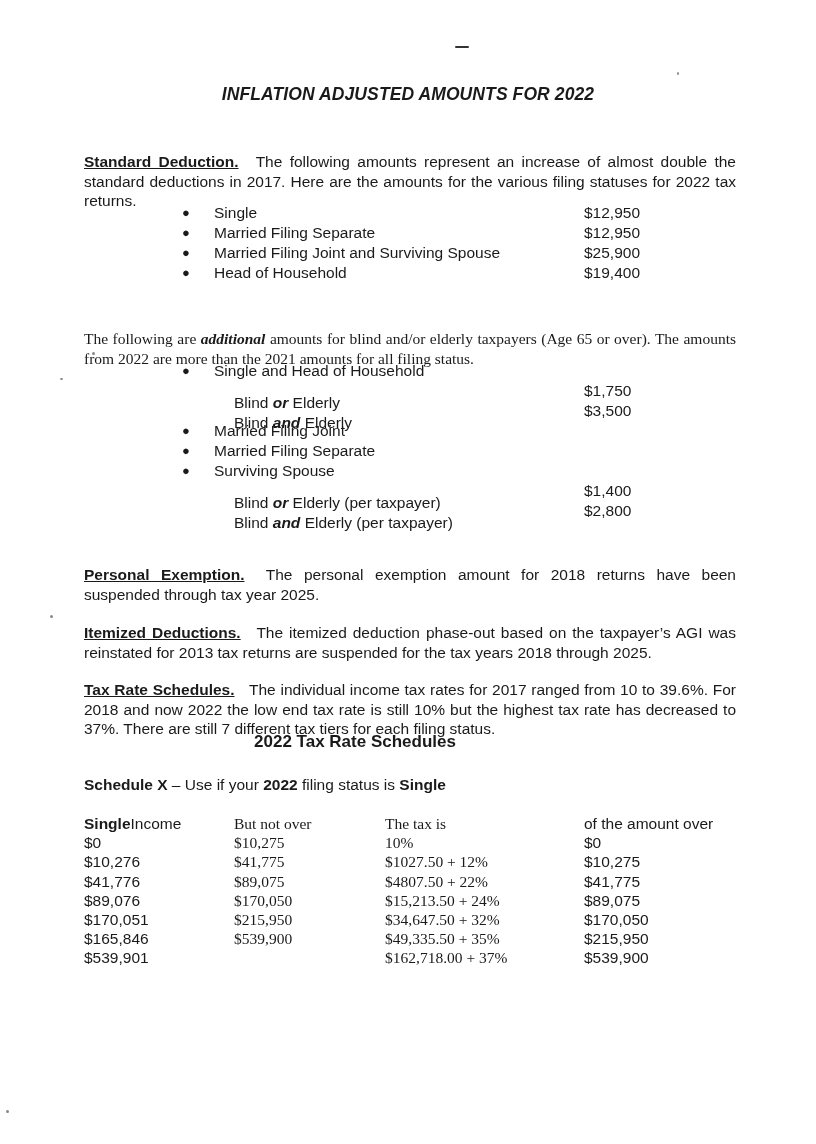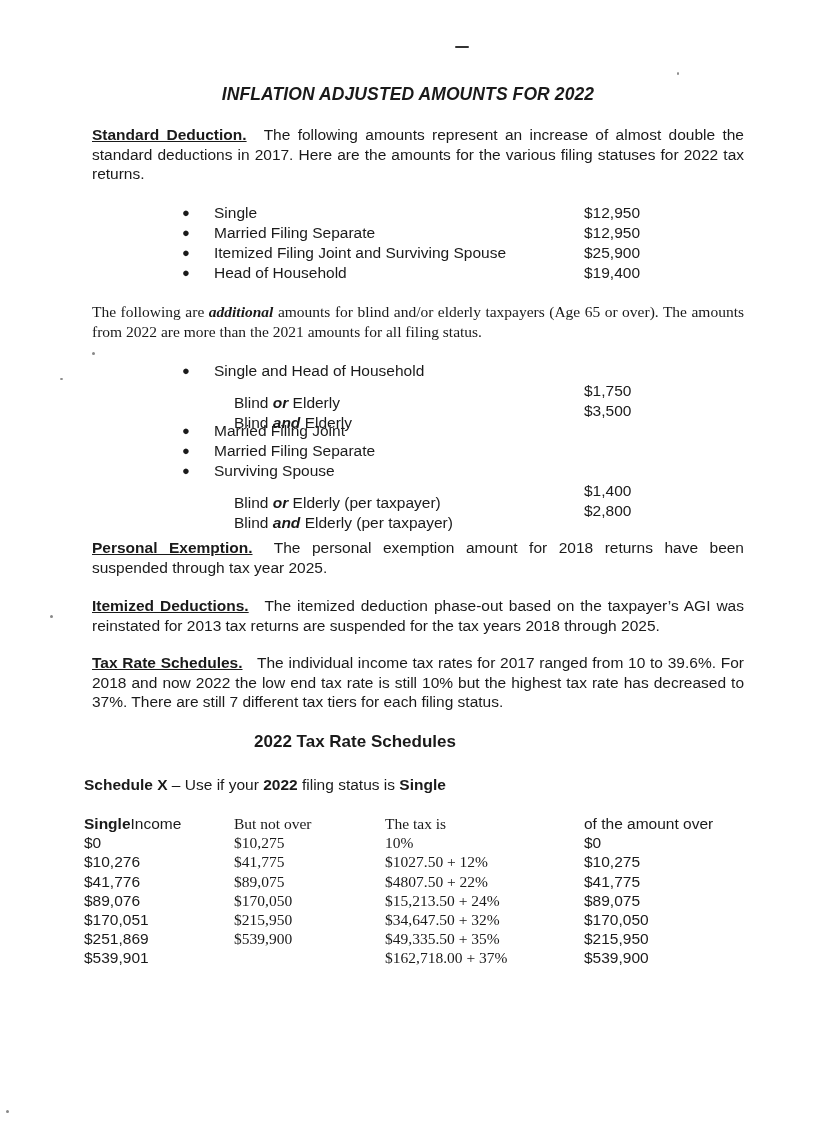--- a/index.html
+++ b/index.html
@@ -1,20 +1,20 @@
 <!DOCTYPE html>
 <html><head>
 <meta charset="utf-8">
 <style>
   html, body { margin:0; padding:0; background:#ffffff; }
   body { width:816px; height:1144px; position:relative; overflow:hidden;
          font-family:"Liberation Sans", sans-serif; color:#1a1a1a; font-size:15.5px; }
   .abs { position:absolute; }
   .title { left:0; width:816px; top:84px; text-align:center; font-weight:bold; font-size:17.5px; letter-spacing:0.1px;font-style:italic; }
-  .para { left:92px; width:652px; line-height:19.5px; text-align:justify; }
+  .para { left:84px; width:652px; line-height:19.5px; text-align:justify;margin-top:27px; }
   .para .head { font-weight:bold; text-decoration:underline; margin-right:10px; }
   .list { left:182px; width:470px; }
   .row { position:relative; height:20px; line-height:20px; white-space:nowrap; }
   .row .bullet { position:absolute; left:0; top:0; font-size:13px; }
   .row .label { position:absolute; left:32px; }
   .row .label.sub { left:52px;margin-top:12px; }
   .row .amt { position:absolute; left:402px; }
   .sched-title { left:0; width:710px; top:732px; text-align:center; font-weight:bold; font-size:17px; }
   .sched-sub { left:84px; top:776px; }
   .tbl { left:84px; top:814px; width:660px; }
@@ -46,21 +46,21 @@
     <span class="label">Single</span>
     <span class="amt">$12,950</span>
   </div>
   <div class="row">
     <span class="bullet">●</span>
     <span class="label">Married Filing Separate</span>
     <span class="amt">$12,950</span>
   </div>
   <div class="row">
     <span class="bullet">●</span>
-    <span class="label">Itemized Filing Joint and Surviving Spouse</span>
+    <span class="label">Married Filing Joint and Surviving Spouse</span>
     <span class="amt">$25,900</span>
   </div>
   <div class="row">
     <span class="bullet">●</span>
     <span class="label">Head of Household</span>
     <span class="amt">$19,400</span>
   </div>
 </div>
 
 <div class="abs para" style="top:302px;font-family:Liberation Serif, serif;">
@@ -156,21 +156,21 @@
     <span class="c3">$15,213.50 + 24%</span>
     <span class="c4">$89,075</span>
   </div>
   <div class="tr">
     <span class="c1">$170,051</span>
     <span class="c2">$215,950</span>
     <span class="c3">$34,647.50 + 32%</span>
     <span class="c4">$170,050</span>
   </div>
   <div class="tr">
-    <span class="c1">$251,869</span>
+    <span class="c1">$165,846</span>
     <span class="c2">$539,900</span>
     <span class="c3">$49,335.50 + 35%</span>
     <span class="c4">$215,950</span>
   </div>
   <div class="tr">
     <span class="c1">$539,901</span>
     <span class="c2"></span>
     <span class="c3">$162,718.00 + 37%</span>
     <span class="c4">$539,900</span>
   </div>

